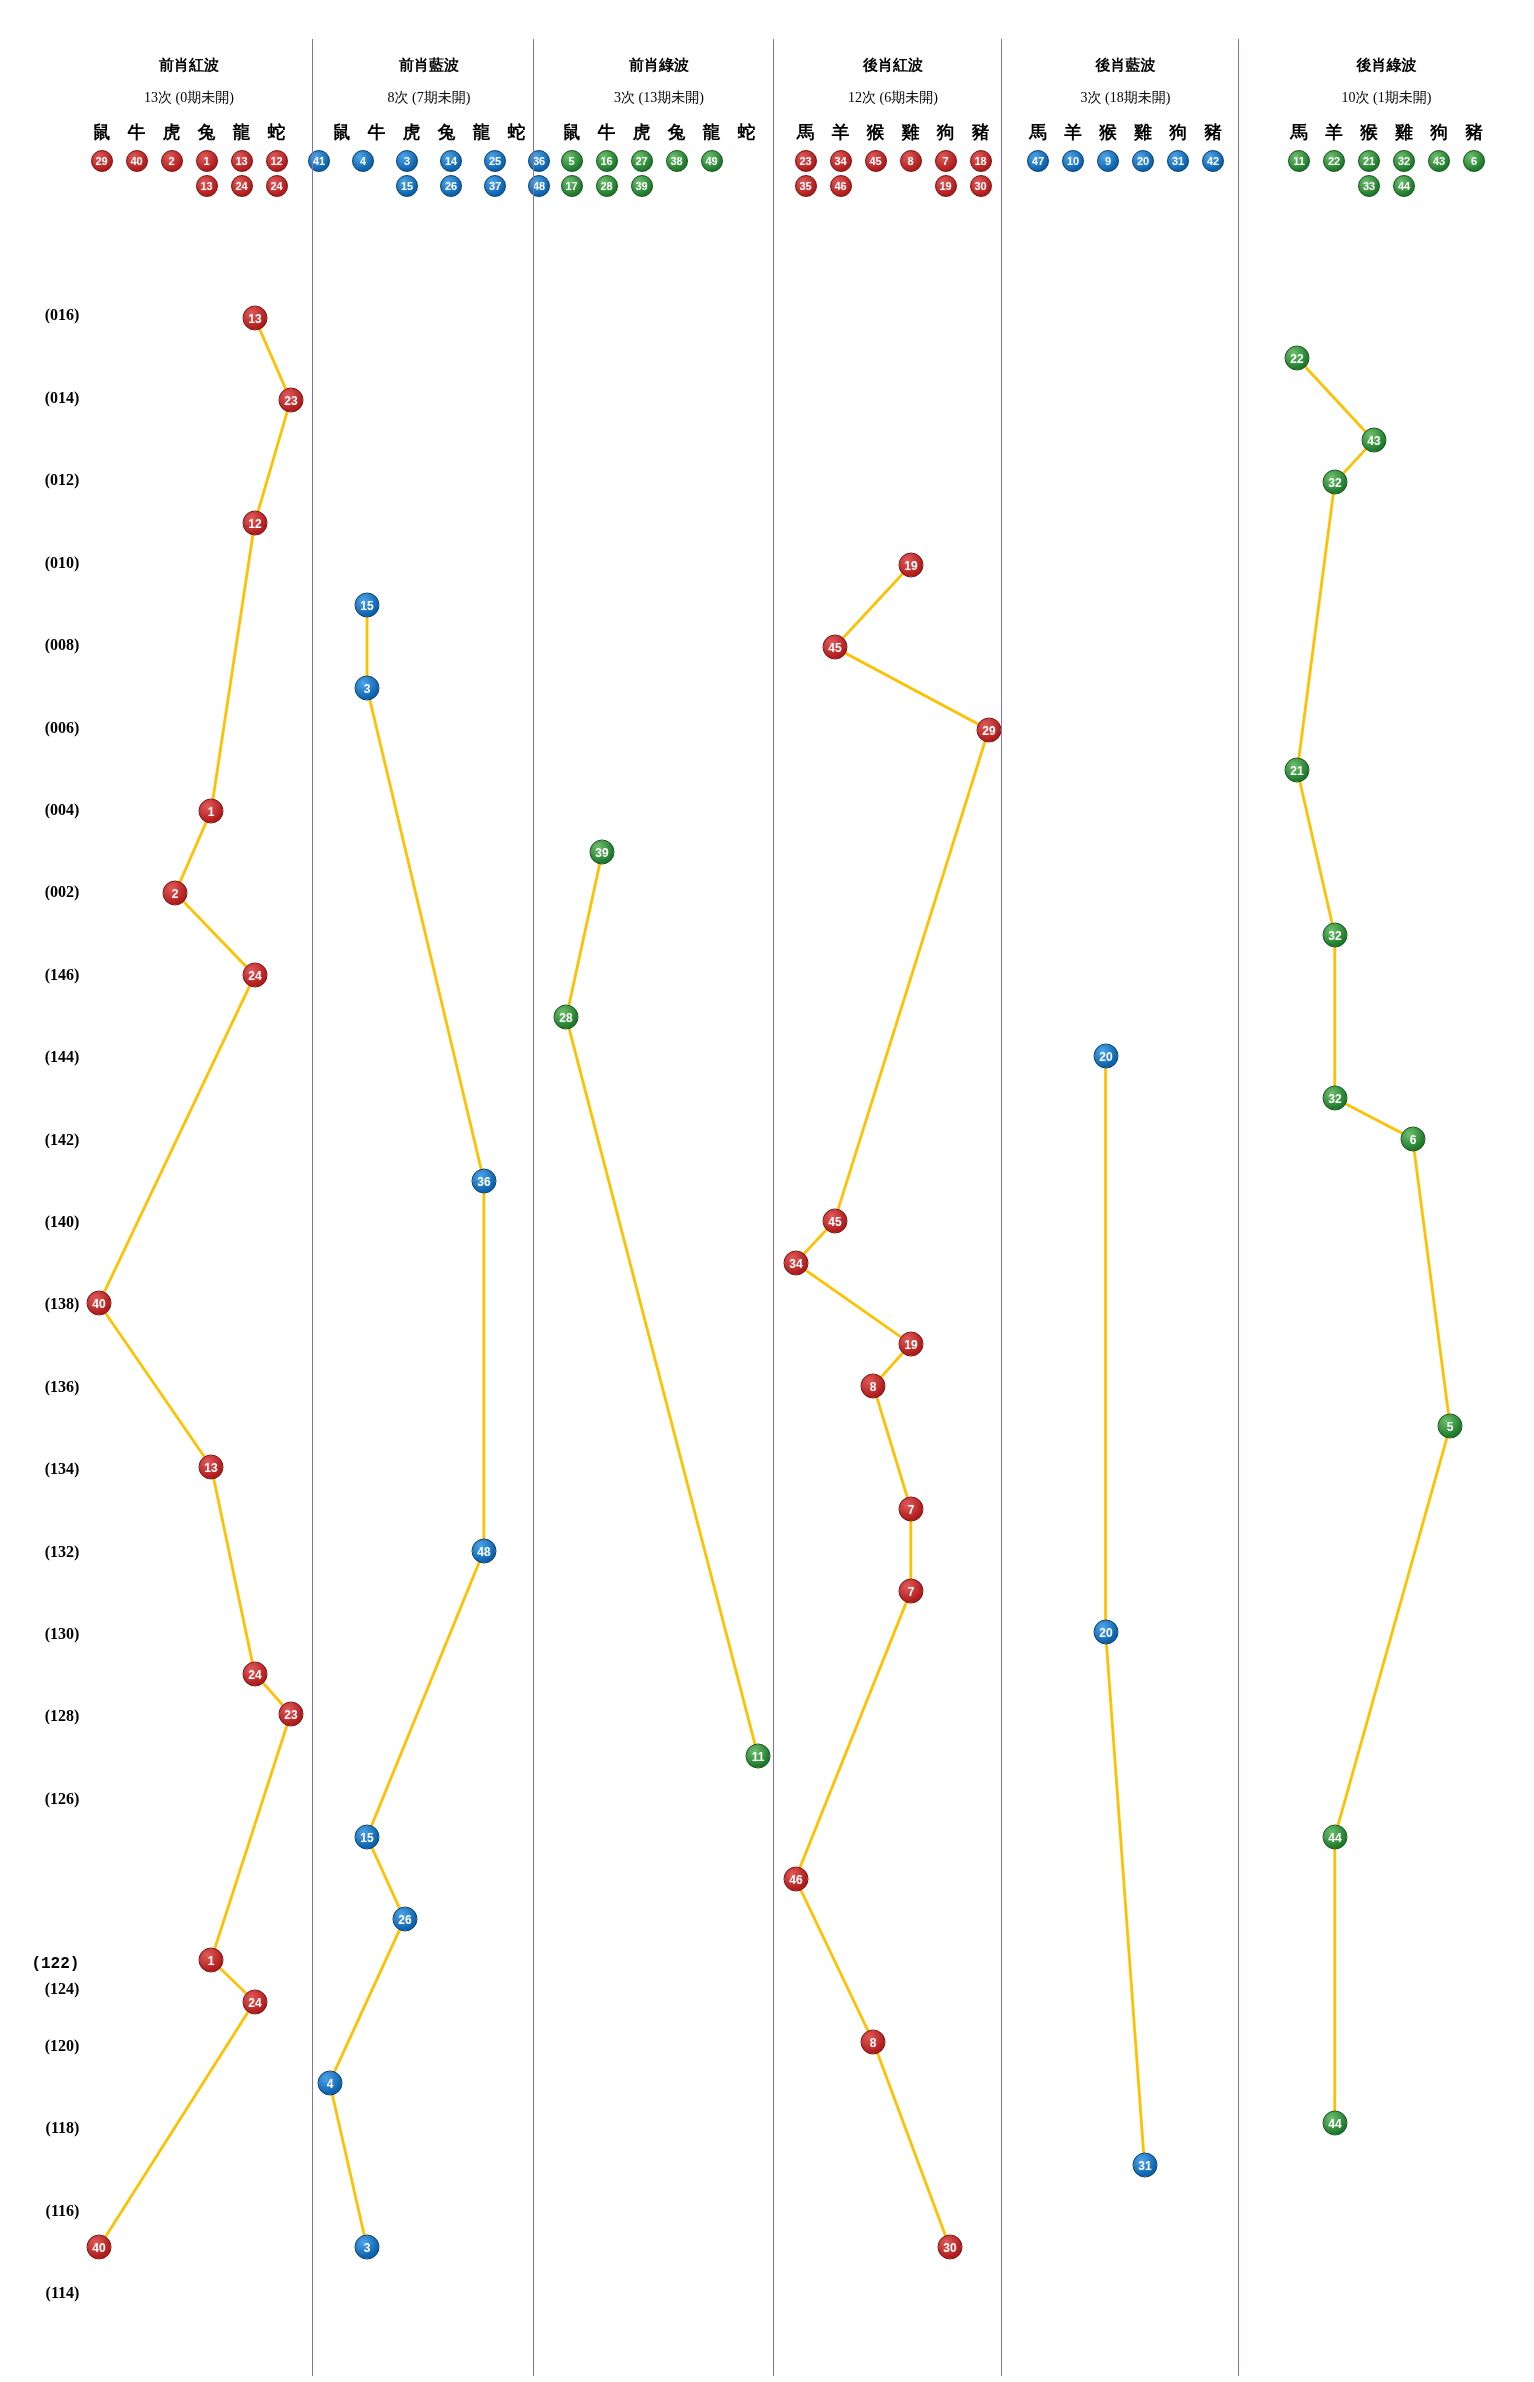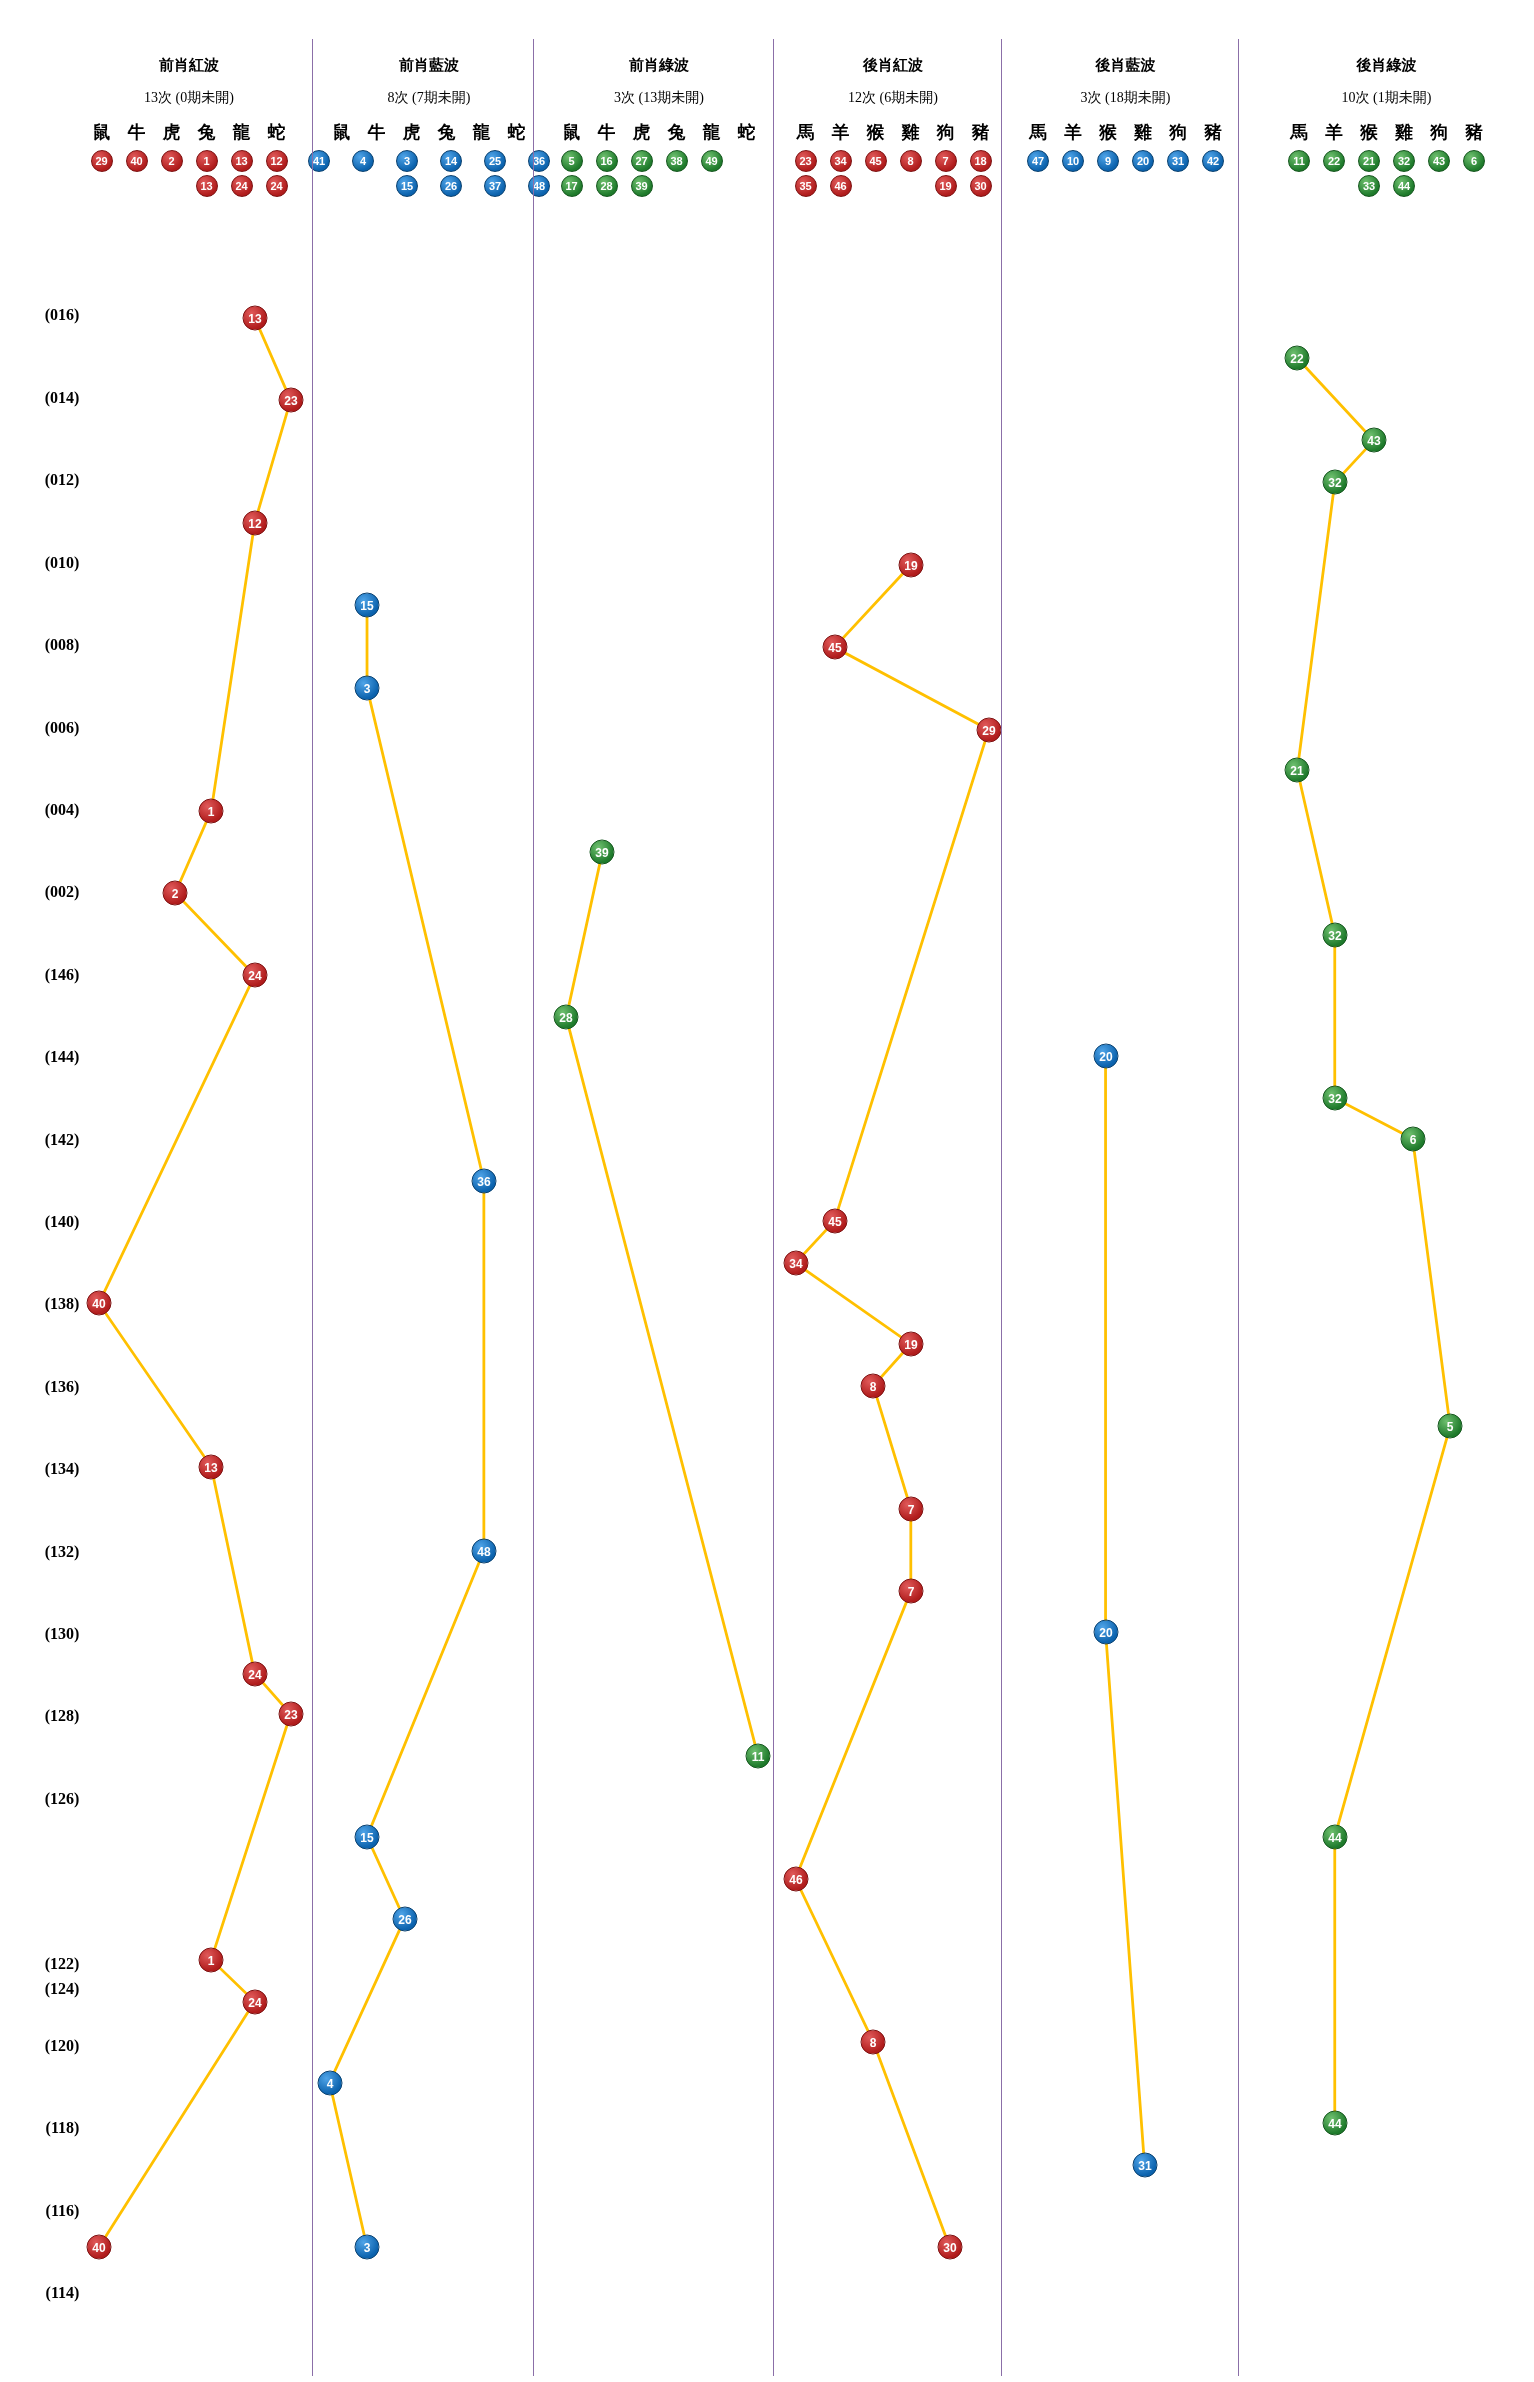--- a/index.html
+++ b/index.html
@@ -256,21 +256,21 @@
       <div class="ylabel" style="top: 1131px;">(142)</div>
       <div class="ylabel" style="top: 1213px;">(140)</div>
       <div class="ylabel" style="top: 1295px;">(138)</div>
       <div class="ylabel" style="top: 1378px;">(136)</div>
       <div class="ylabel" style="top: 1460px;">(134)</div>
       <div class="ylabel" style="top: 1543px;">(132)</div>
       <div class="ylabel" style="top: 1625px;">(130)</div>
       <div class="ylabel" style="top: 1707px;">(128)</div>
       <div class="ylabel" style="top: 1790px;">(126)</div>
       <div class="ylabel" style="top: 1980px;">(124)</div>
-      <div class="ylabel" style="top: 1955px;">(122)</div>
+      <div class="ylabel" style="top: 1955px; font-family: Liberation Mono, monospace;">(122)</div>
       <div class="ylabel" style="top: 2037px;">(120)</div>
       <div class="ylabel" style="top: 2119px;">(118)</div>
       <div class="ylabel" style="top: 2202px;">(116)</div>
       <div class="ylabel" style="top: 2284px;">(114)</div>
     </div>
   <div id="plot">
       <div class="ball plot-ball red" style="left: 255px; top: 318px;">13</div>
       <div class="ball plot-ball red" style="left: 291px; top: 400px;">23</div>
       <div class="ball plot-ball red" style="left: 255px; top: 523px;">12</div>
       <div class="ball plot-ball red" style="left: 211px; top: 811px;">1</div>

